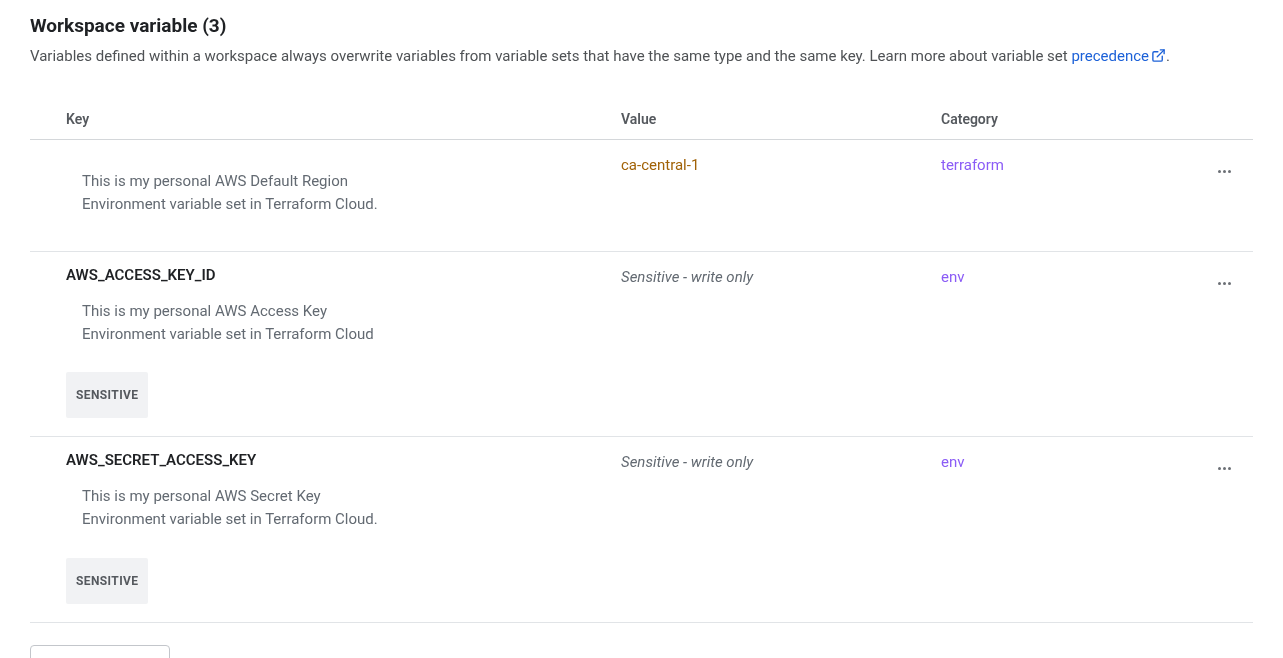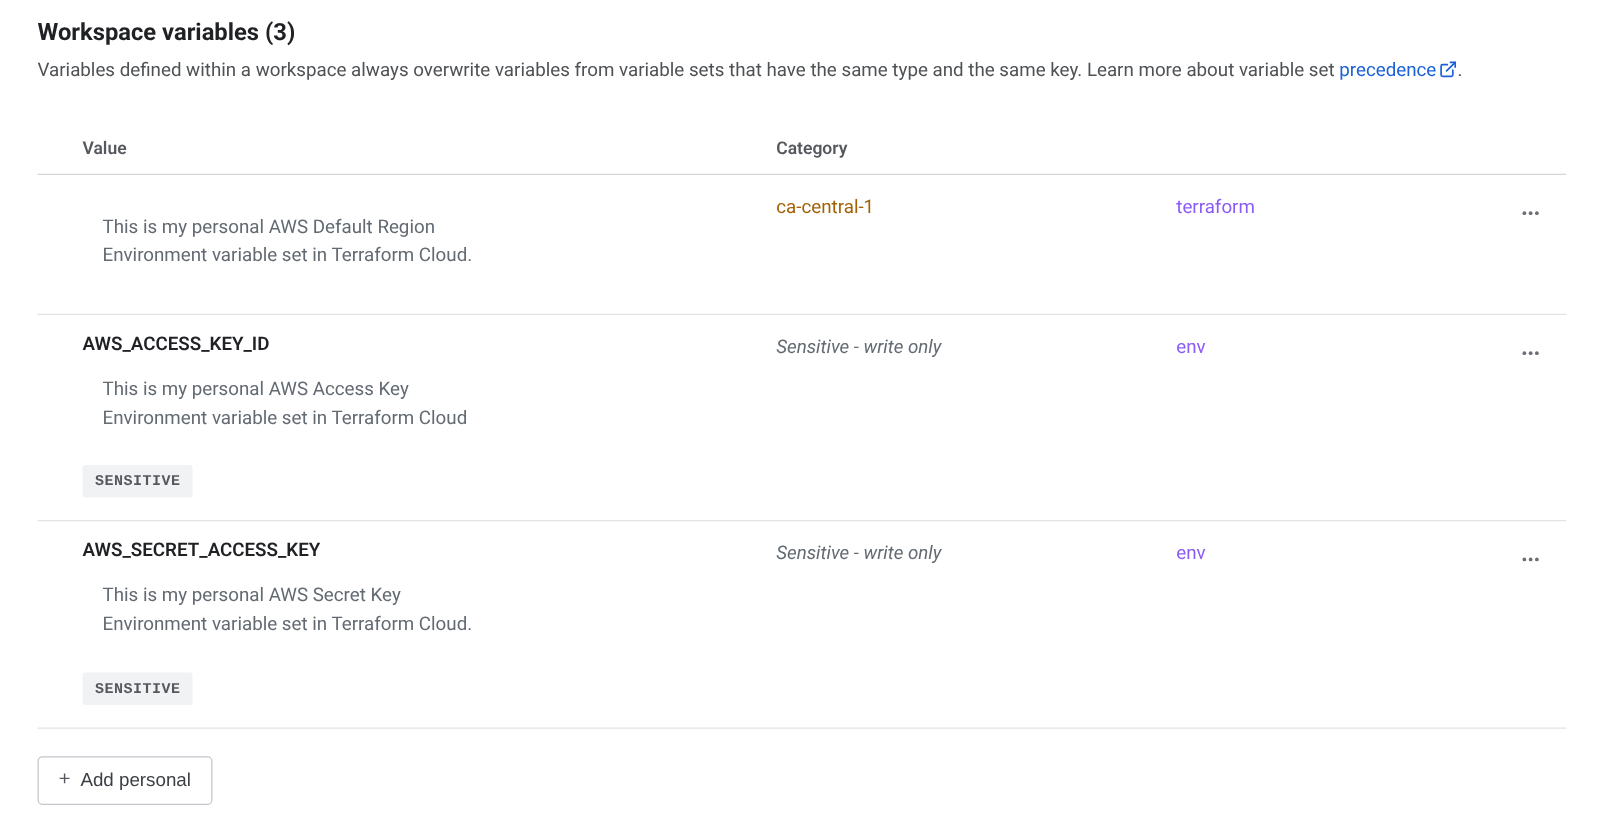--- a/index.html
+++ b/index.html
@@ -96,24 +96,23 @@
     font-size: 16px;
     line-height: 1;
   }
   .badge {
     display: inline-block;
     background: #f1f2f4;
     color: #55595e;
     font-size: 12px;
     font-weight: 700;
     letter-spacing: 0.4px;
-    padding: 6px 10px;
+    padding: 16px 10px;
     margin-top: 10px;
     border-radius: 2px;
-    font-family: Liberation Mono, monospace;
   }
   .add-btn {
     margin-top: 22px;
     display: inline-flex;
     align-items: center;
     gap: 8px;
     background: #fff;
     border: 1px solid #c3c6cb;
     border-radius: 4px;
     padding: 10px 16px;
@@ -137,34 +136,35 @@
     border-radius: 50%;
     display: inline-block;
   }
 </style>
 </head>
 <body>
 
 
 
 <h2 class="title">
-  <span>Workspace variables</span>
+  <span>Workspace variable</span>
   (<span>3</span>)
 </h2>
 
 <p class="subtitle">
   <span>Variables defined within a workspace always overwrite variables from variable sets that have the same type and the same key. Learn more about variable set </span><a class="link" href="#"><span>precedence</span><span class="ext-icon"><svg width="15" height="15" viewBox="0 0 24 24" fill="none" stroke="#1c61d8" stroke-width="2.2" stroke-linecap="round" stroke-linejoin="round">
           <path d="M18 13v6a2 2 0 0 1-2 2H5a2 2 0 0 1-2-2V8a2 2 0 0 1 2-2h6"></path>
           <polyline points="15 3 21 3 21 9"></polyline>
           <line x1="10" y1="14" x2="21" y2="3"></line>
         </svg></span></a><span>.</span>
 </p>
 
 <div class="table">
   <div class="thead">
+    <div class="th">Key</div>
     <div class="th">Value</div>
     <div class="th">Category</div>
     <div class="th"></div>
   </div>
   <div id="tbody">
       <div class="row">
         <div class="keycell">
           <p class="keydesc">This is my personal AWS Default Region Environment variable set in Terraform Cloud.</p>
         </div>
         <div class="valcell">ca-central-1</div>

